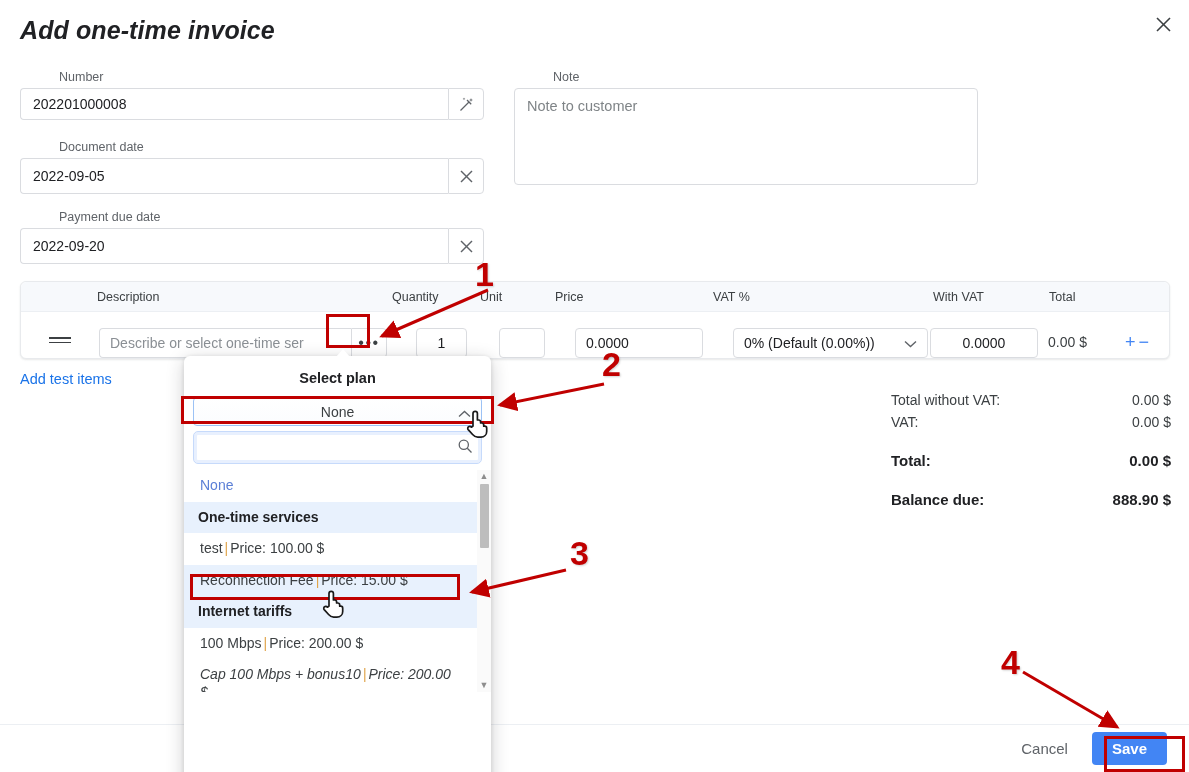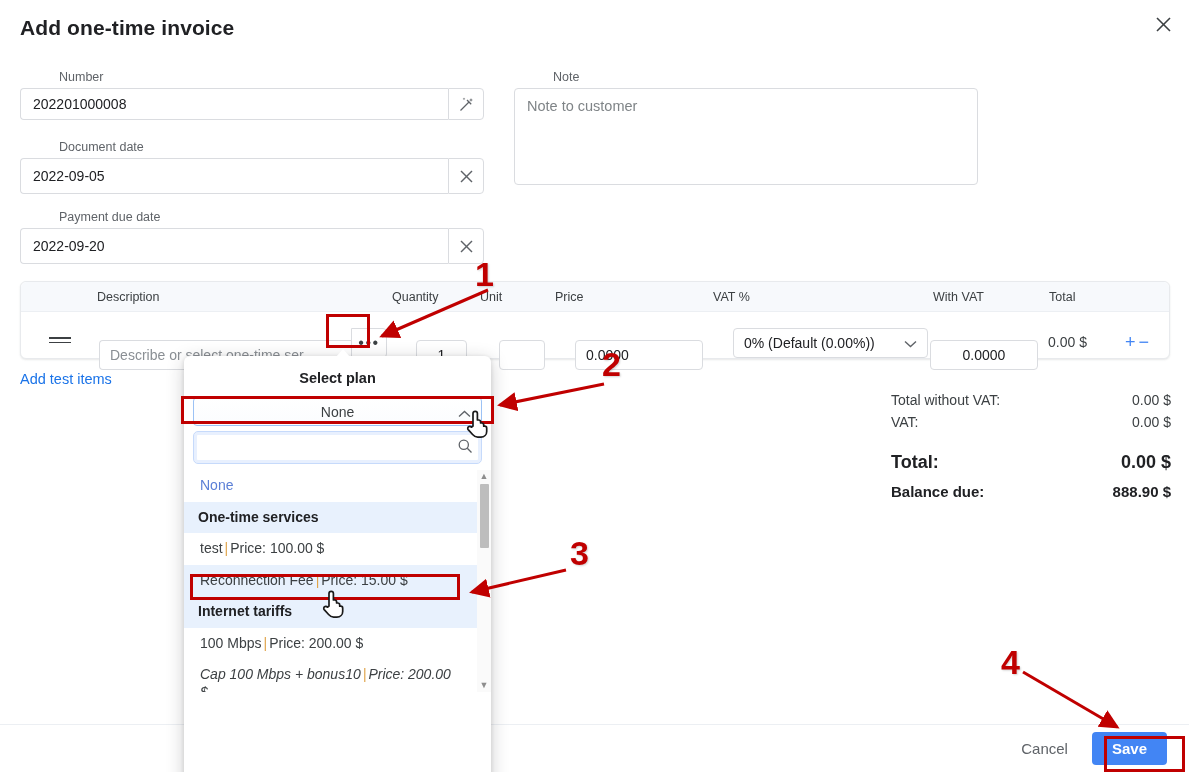--- a/index.html
+++ b/index.html
@@ -10,22 +10,23 @@
     font-family: "Liberation Sans", sans-serif;
     color: #202124;
     position: relative;
     overflow: hidden;
     font-size: 14px;
   }
 
   
   #modal-title {
     position: absolute; left: 20px; top: 16px;
-    font-size: 21px; font-weight: 700; color: #202124;
+    font-size: 25px; font-weight: 700; color: #202124;
     letter-spacing: .1px;
+    font-style: italic;
   }
   #close-btn {
     position: absolute; right: 10px; top: 8px;
     width: 32px; height: 32px;
     display: flex; align-items: center; justify-content: center;
     cursor: pointer; color: #3c4043;
   }
   #close-btn svg { display:block; }
 
   
@@ -112,21 +113,20 @@
   .cell-input {
     position: absolute;
     height: 30px;
     border: 1px solid #dadce0;
     border-radius: 4px;
     background: #fff;
     font-size: 14px; color: #202124;
     font-family: "Liberation Sans", sans-serif;
     padding: 0 10px;
     outline: none;
-    margin-top: 12px;
   }
   .cell-input::placeholder { color: #8a8f94; }
 
   #desc-input {
     left: 78px; top: 16px; width: 252px;
     border-radius: 4px 0 0 4px;
     border-right: none;
   }
   #desc-more {
     position: absolute; left: 330px; top: 16px;
@@ -164,22 +164,22 @@
     color: #1a73e8; font-size: 14.5px; cursor: pointer;
   }
 
   
   #totals { position: absolute; right: 18px; top: 392px; width: 280px; }
   .tot-row {
     display: flex; justify-content: space-between;
     font-size: 14px; color: #3c4043; margin-bottom: 6px;
   }
   .tot-row.big {
-    font-size: 18px; font-weight: 700; color: #202124;
-    margin-top: 22px; margin-bottom: 10px;
+    font-size: 15px; font-weight: 700; color: #202124;
+    margin-top: 22px; margin-bottom: 22px;
   }
   .tot-row.bal { font-size: 15px; font-weight: 700; color: #202124; }
 
   
   #footer {
     position: absolute; left: 0; right: 0; bottom: 0; height: 48px;
     border-top: 1px solid #eceff3;
     display: flex; align-items: center; justify-content: flex-end;
     padding-right: 22px; gap: 18px;
     background:#fff;

